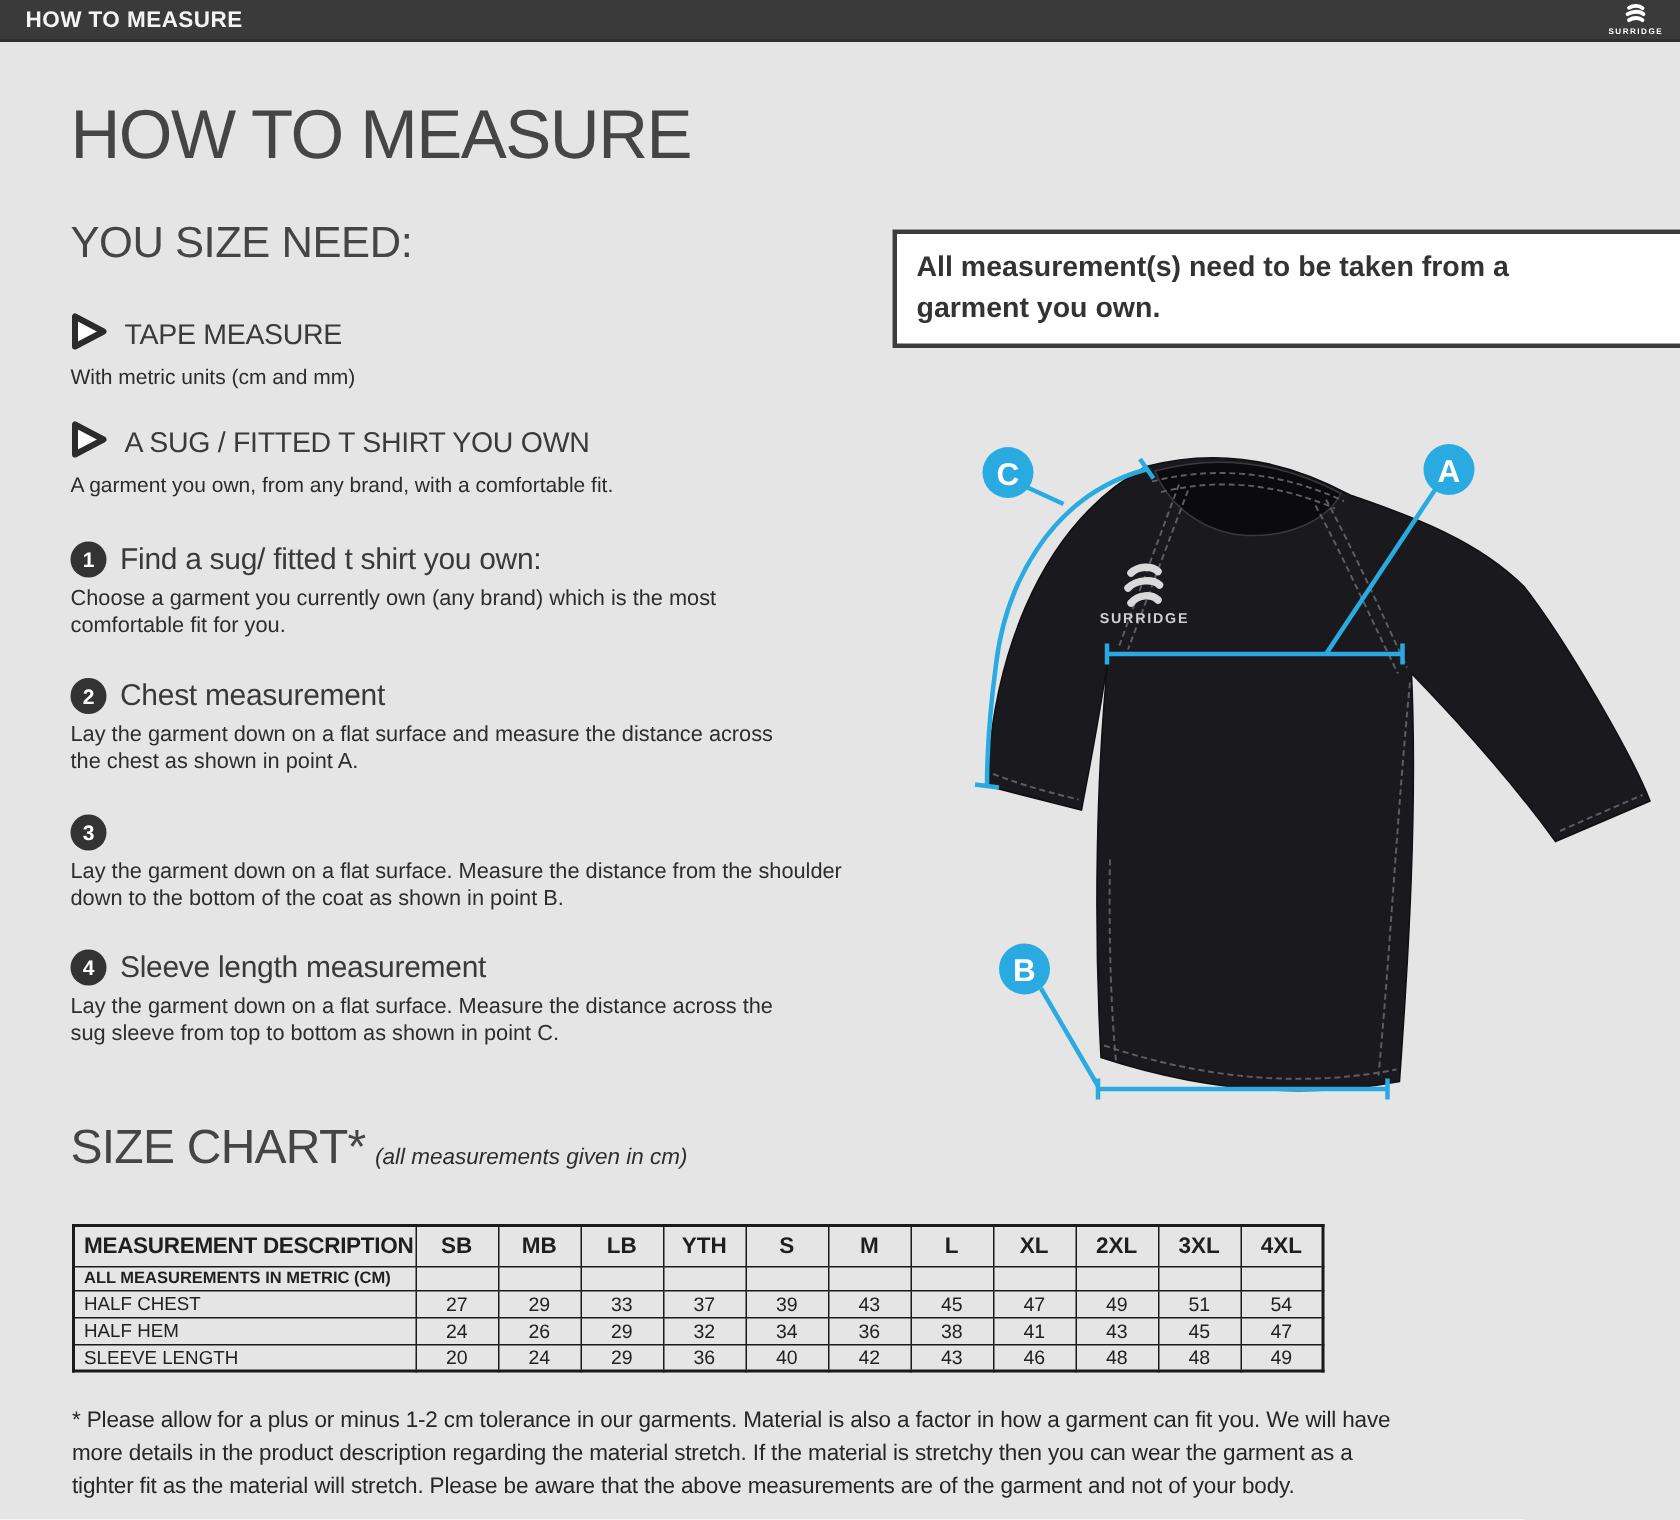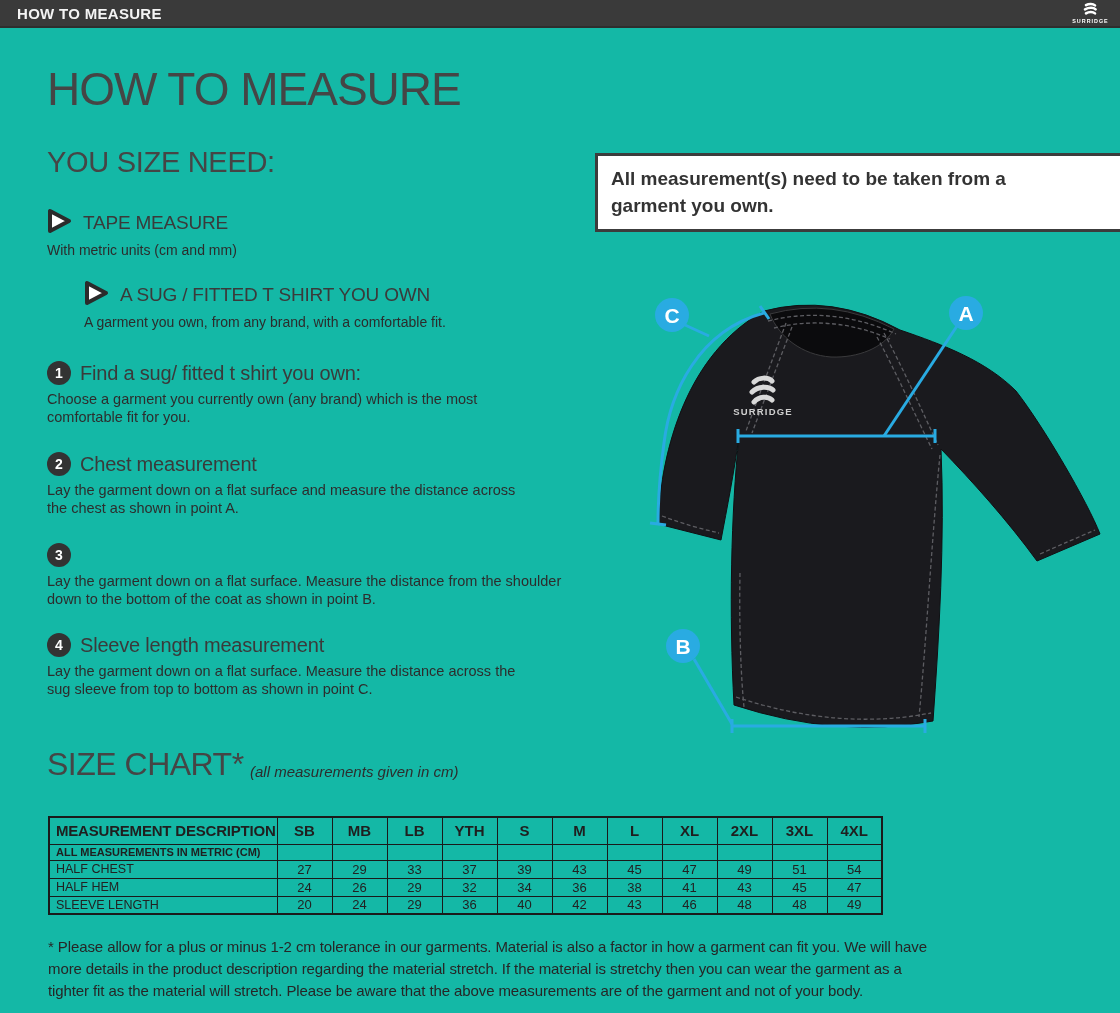--- a/index.html
+++ b/index.html
@@ -1,32 +1,32 @@
 <!DOCTYPE html>
 <html><head>
 <meta charset="utf-8">
 <style>
   * { margin:0; padding:0; box-sizing:border-box; }
   html,body { background:#ffffff; }
   body { font-family:"Liberation Sans", sans-serif; color:#2b2b2b; }
-  #page { position:relative; width:1120px; height:1013px; background:#14b8a6; overflow:hidden; margin:0 auto; }
+  #page { position:relative; width:1120px; height:1013px; background:#e5e5e5; overflow:hidden; margin:0 auto; }
 
   
   .topbar { position:absolute; left:0; top:0; width:1120px; height:28px; background:#3a3a3a; border-bottom:2px solid #2e2e2e; }
   .topbar-title { position:absolute; left:17px; top:0; line-height:27px; font-size:15px; font-weight:600; color:#f4f4f4; letter-spacing:.3px; }
   .topbar-logo { position:absolute; right:10px; top:2px; }
 
   
   .page-title { position:absolute; left:47px; top:62px; font-size:46px; font-weight:400; color:#454545; letter-spacing:-1px; }
   .ywn-heading { position:absolute; left:47px; top:146px; font-size:29px; font-weight:400; color:#454545; letter-spacing:-.3px; }
 
   
   .need-item { position:absolute; left:47px; width:540px; }
   .need-item.n0 { top:207px; }
-  .need-item.n1 { top:279px;margin-left:37px; }
+  .need-item.n1 { top:279px; }
   .need-head { display:flex; align-items:center; gap:10px; }
   .need-label { font-size:19px; color:#3a3a3a; letter-spacing:-.2px; }
   .need-desc { margin-top:3px; font-size:14px; color:#2c2c2c; }
 
   
   .step { position:absolute; left:47px; width:545px; }
   .step.s0 { top:361px; } .step.s1 { top:452px; } .step.s2 { top:543px; } .step.s3 { top:633px; }
   .step-head { display:flex; align-items:center; gap:9px; }
   .step-badge { width:24px; height:24px; border-radius:50%; background:#333333; color:#fff; font-size:14px; font-weight:bold; display:flex; align-items:center; justify-content:center; flex:0 0 24px; }
   .step-title { font-size:20px; color:#3a3a3a; letter-spacing:-.2px; }

